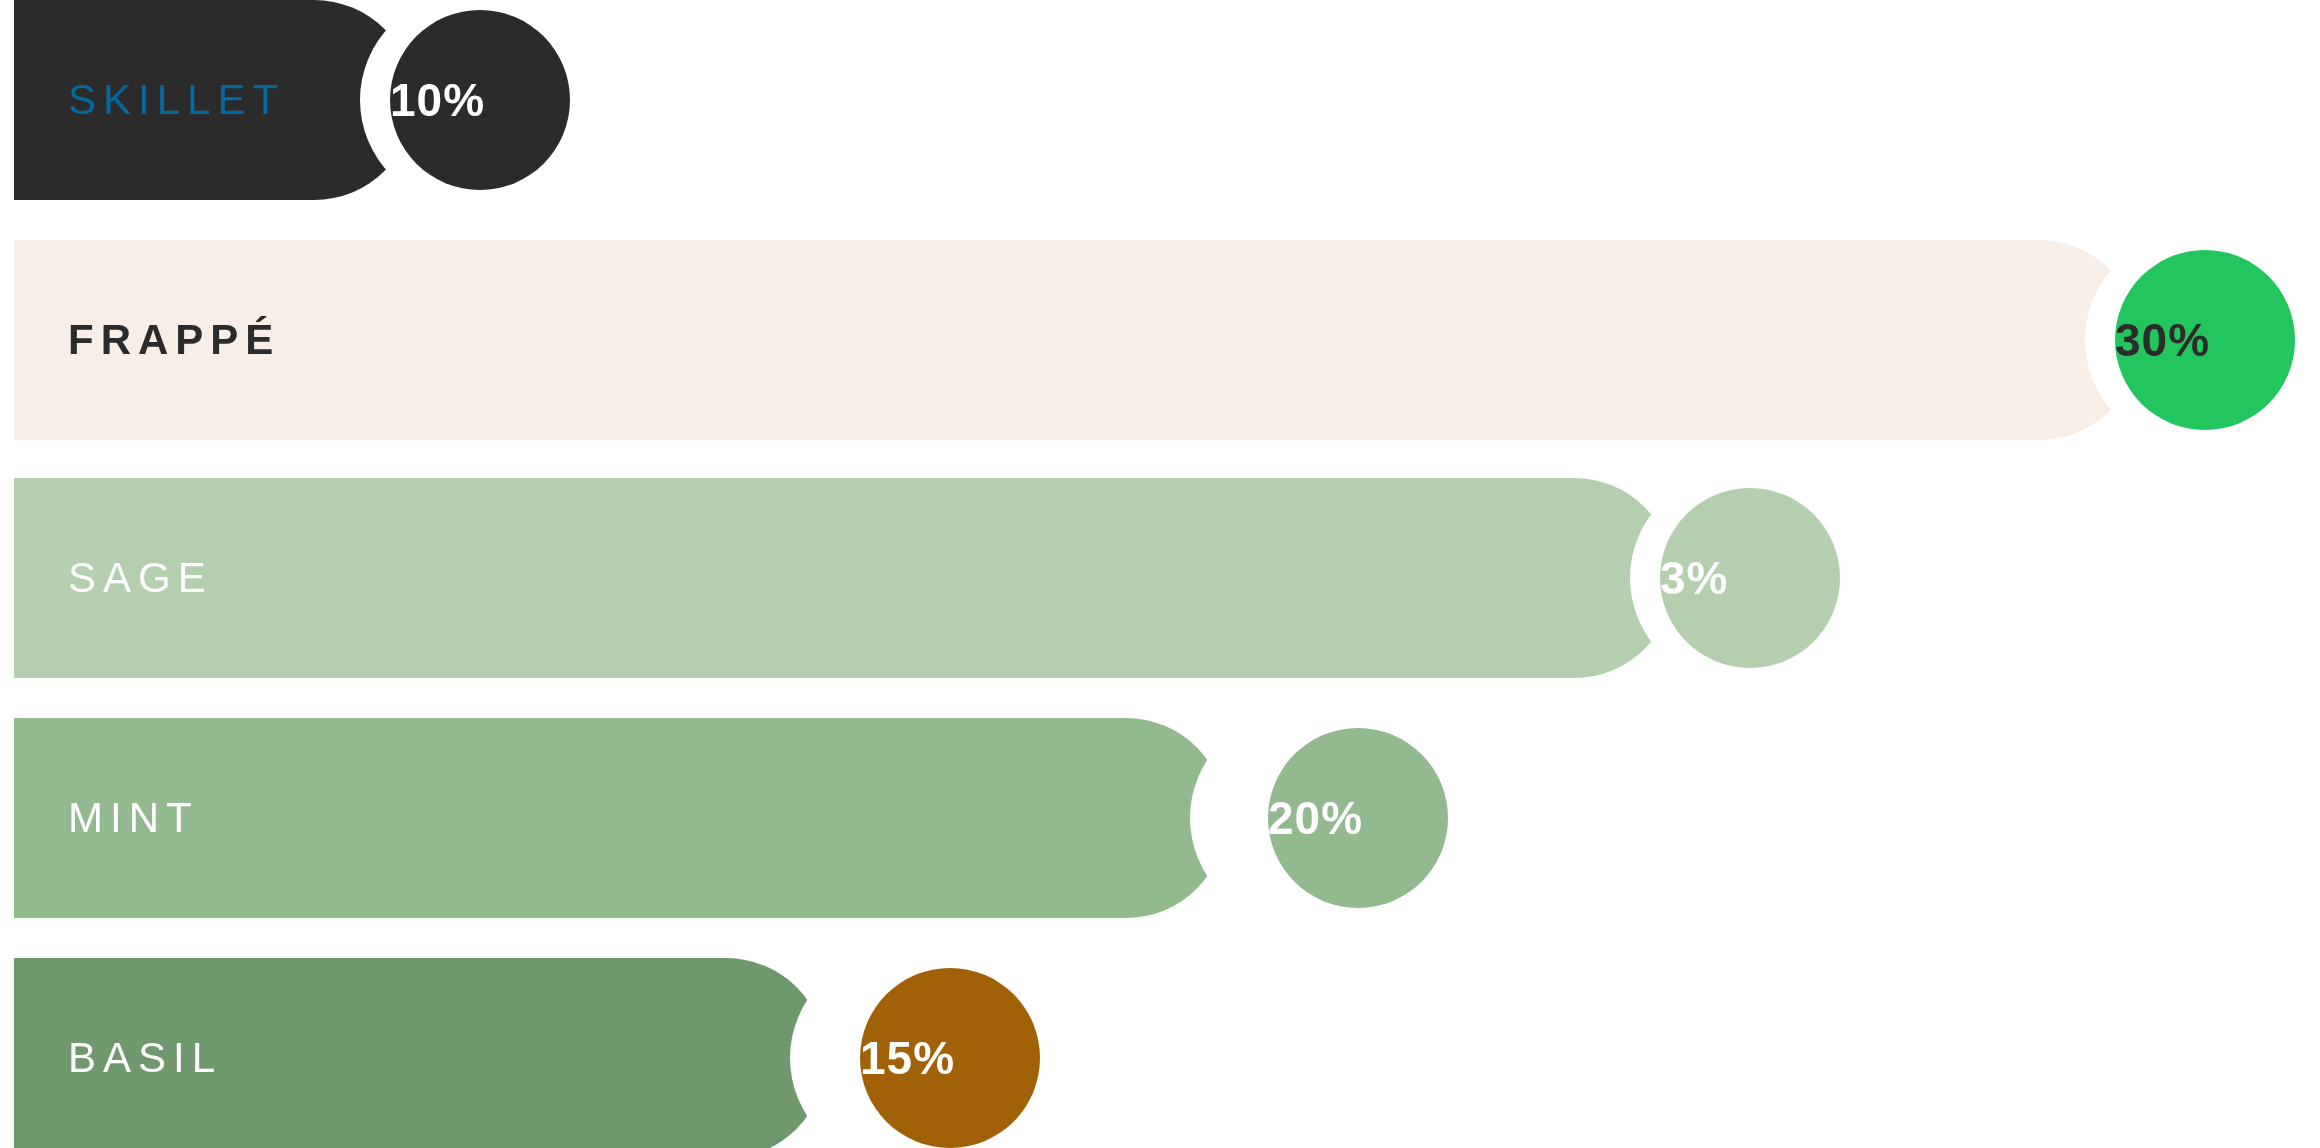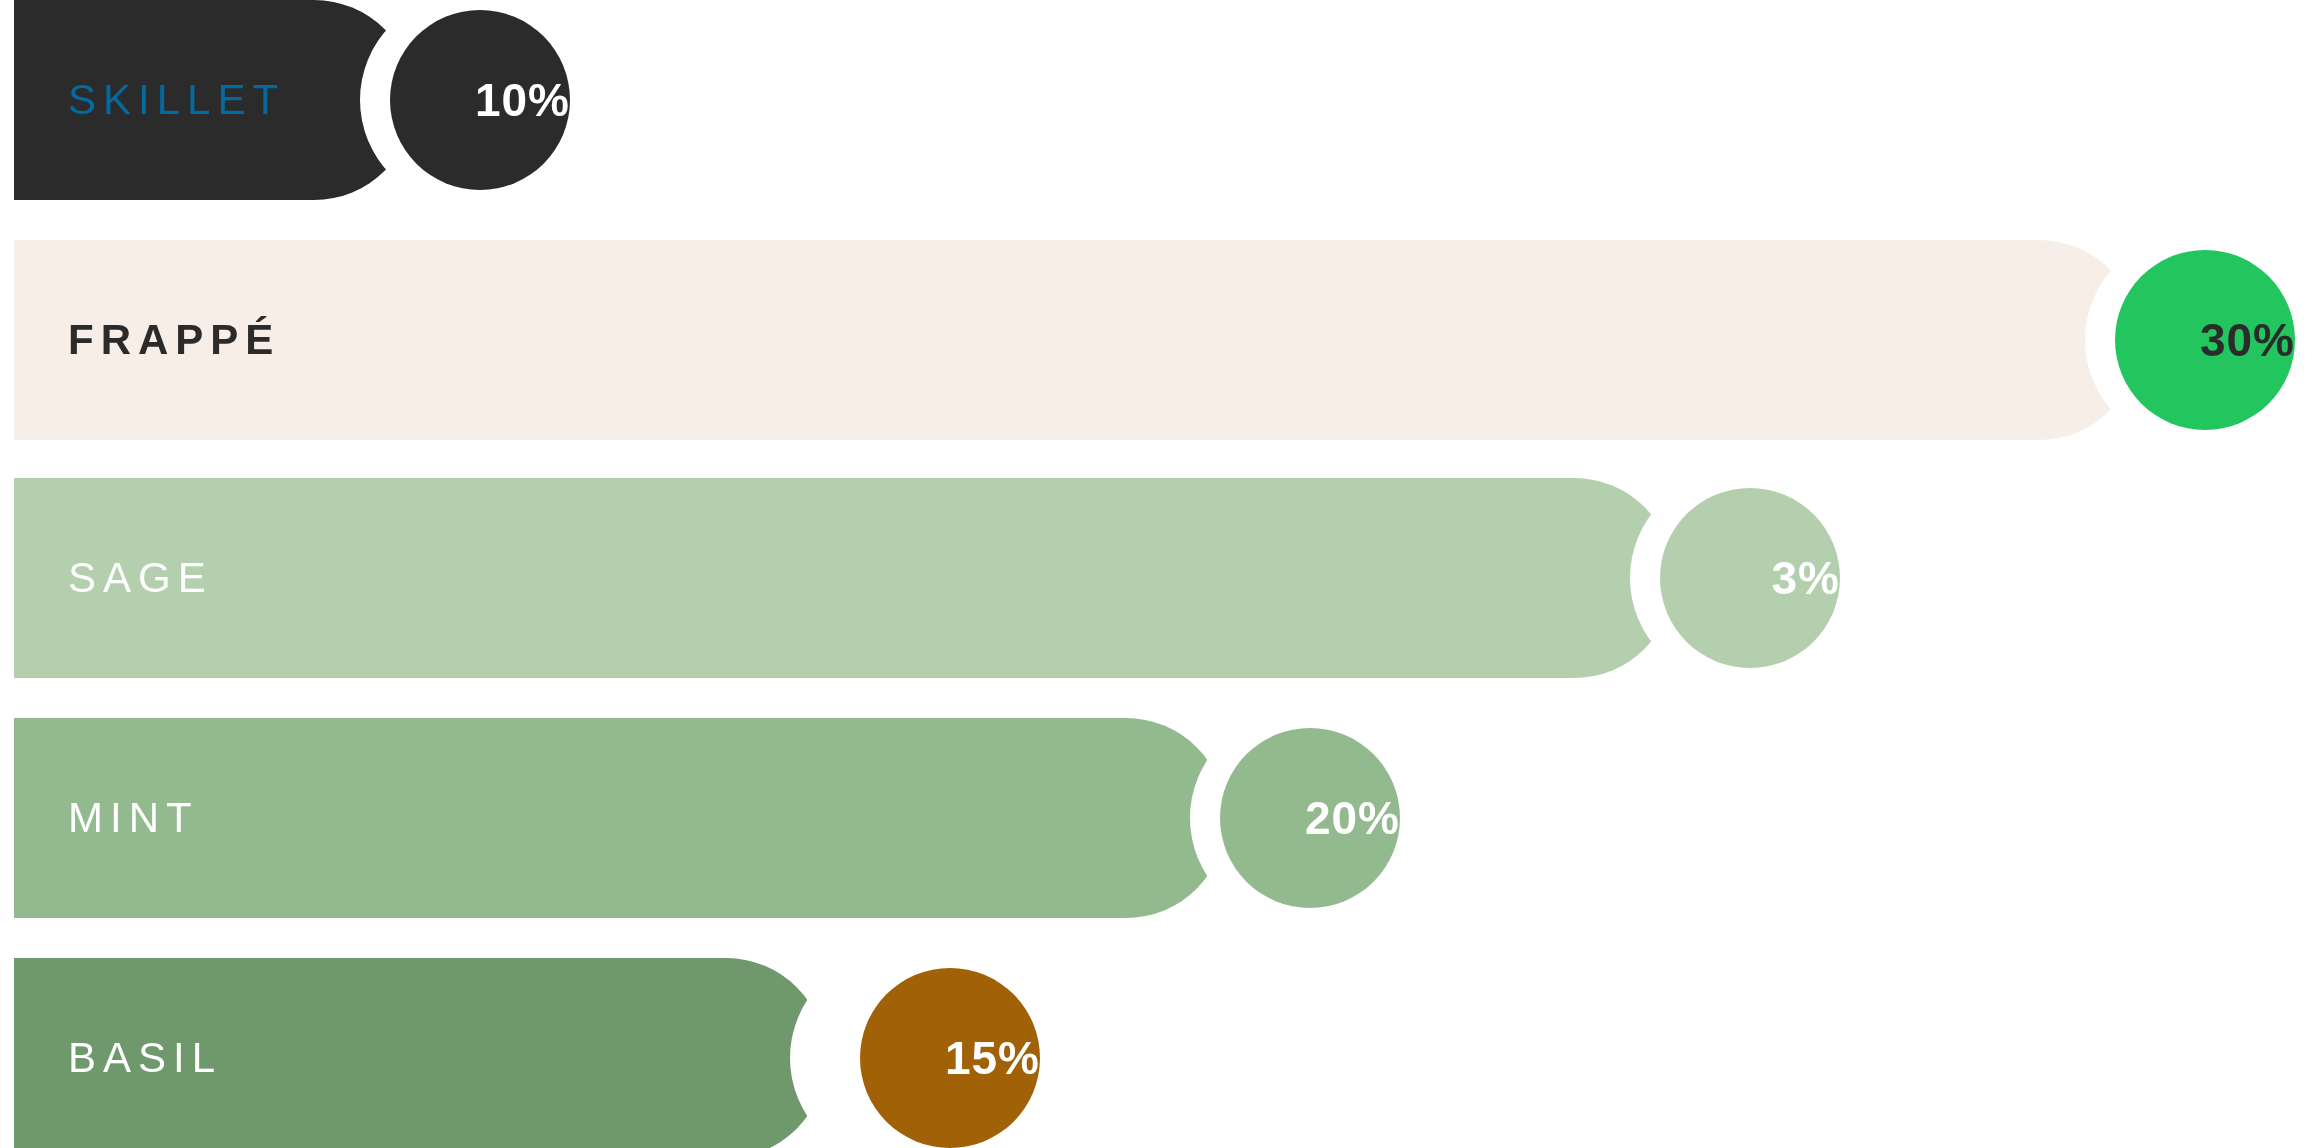--- a/index.html
+++ b/index.html
@@ -48,21 +48,21 @@
   }
 
   .value-bubble {
     position: absolute;
     top: 10px;
     width: 180px;
     height: 180px;
     border-radius: 50%;
     display: flex;
     align-items: center;
-    justify-content: flex-end;
+    justify-content: flex-start;
   }
 
   .value-text {
     font-size: 46px;
     font-weight: 700;
     letter-spacing: 1px;
     line-height: 1;
     white-space: nowrap;
   }
 
@@ -104,21 +104,21 @@
       <div class="bar-track" style="width: 1660px; background: rgb(179, 207, 173);"></div>
       <div class="bar-notch" style="left: 1630px;"></div>
       <div class="value-bubble" style="left: 1660px; background: rgb(179, 207, 173);">
         <span class="value-text" style="color: rgb(255, 255, 255);">3%</span>
       </div>
       <div class="bar-label" style="color: rgb(255, 255, 255);">SAGE</div>
     </div>
     <div class="bar-row" style="top: 718px;">
       <div class="bar-track" style="width: 1212px; background: rgb(147, 186, 143);"></div>
       <div class="bar-notch" style="left: 1190px;"></div>
-      <div class="value-bubble" style="left: 1220px; background: rgb(147, 186, 143);">
+      <div class="value-bubble" style="left: 1268px; background: rgb(147, 186, 143);">
         <span class="value-text" style="color: rgb(255, 255, 255);">20%</span>
       </div>
       <div class="bar-label" style="color: rgb(255, 255, 255); text-align: right;">MINT</div>
     </div>
     <div class="bar-row" style="top: 958px;">
       <div class="bar-track" style="width: 812px; background: rgb(111, 153, 108);"></div>
       <div class="bar-notch" style="left: 790px;"></div>
       <div class="value-bubble" style="left: 860px; background: #a16207;">
         <span class="value-text" style="color: rgb(255, 255, 255);">15%</span>
       </div>

